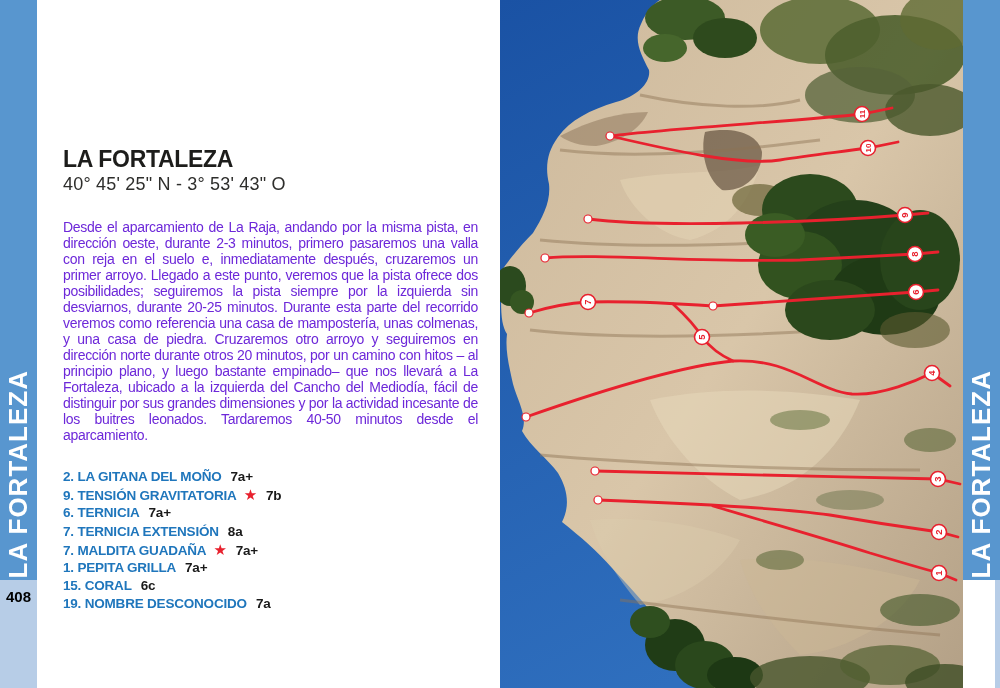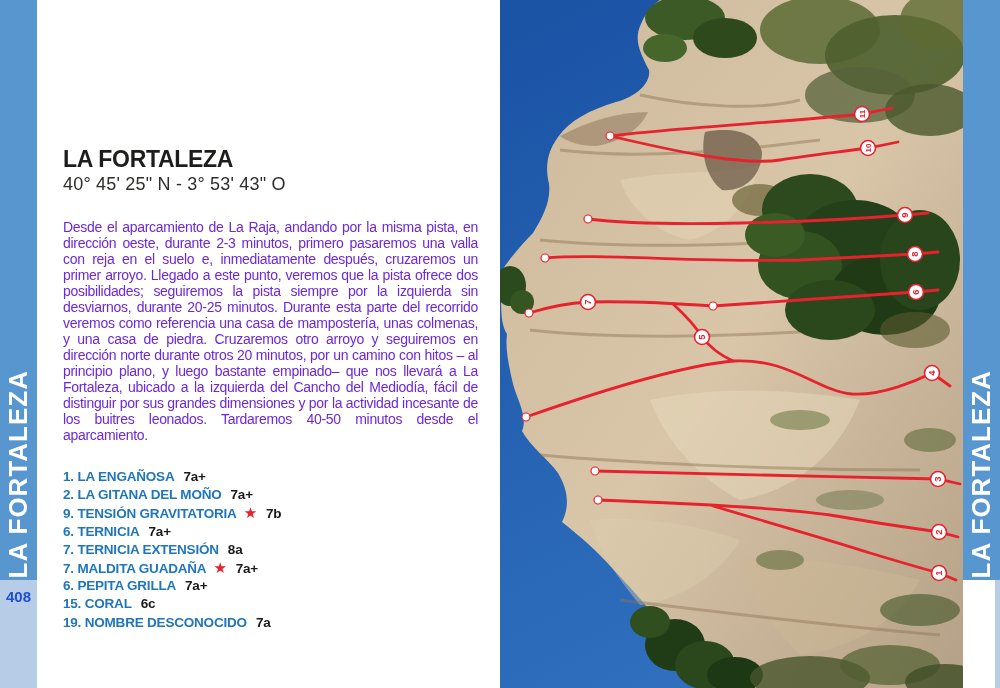--- a/index.html
+++ b/index.html
@@ -13,21 +13,21 @@
   .bar-right{left:963px;top:0;width:37px;height:580px;}
   .vtext{
     position:absolute;bottom:4px;left:0;width:100%;
     writing-mode:vertical-rl;transform:rotate(180deg);
     color:#ffffff;font-weight:bold;font-size:26px;letter-spacing:1px;
     text-align:left;display:flex;justify-content:flex-start;align-items:center;
     height:auto;line-height:37px;
   }
   .bar .vtext{position:absolute;bottom:2px;left:0;right:0;margin:auto;}
   .strip{position:absolute;top:580px;height:108px;width:37px;background:#b7cde7;
-    text-align:center;font-weight:bold;font-size:15px;color:#1d4ed8;padding-top:8px;box-sizing:border-box;}
+    text-align:center;font-weight:bold;font-size:15px;color:#000000;padding-top:8px;box-sizing:border-box;}
   .strip-left{left:0;}
   .strip-right{left:963px;margin-left:32px;}
   
   .content{position:absolute;left:63px;top:0;width:415px;}
   .title{position:absolute;top:146px;left:0;font-size:23px;line-height:26px;font-weight:bold;
     color:#1d1d1b;letter-spacing:-0.3px;white-space:nowrap;}
   .coords{position:absolute;top:173px;left:0;font-size:18px;line-height:22px;color:#2e2e2c;
     letter-spacing:0.2px;white-space:nowrap;}
   .desc{position:absolute;top:219px;left:0;width:415px;font-size:14px;line-height:16px;
     color:#6d28d9;text-align:justify;letter-spacing:-0.3px;}
@@ -48,27 +48,26 @@
   <div class="bar bar-left">
     <span class="vtext">LA FORTALEZA</span>
   </div>
   <div class="strip strip-left">408</div>
 
   <div class="content">
     <div class="title">LA FORTALEZA</div>
     <div class="coords">40° 45' 25" N - 3° 53' 43" O</div>
     <div class="desc">Desde el aparcamiento de La Raja, andando por la misma pista, en dirección oeste, durante 2-3 minutos, primero pasaremos una valla con reja en el suelo e, inmediatamente después, cruzaremos un primer arroyo. Llegado a este punto, veremos que la pista ofrece dos posibilidades; seguiremos la pista siempre por la izquierda sin desviarnos, durante 20-25 minutos. Durante esta parte del recorrido veremos como referencia una casa de mampostería, unas colmenas, y una casa de piedra. Cruzaremos otro arroyo y seguiremos en dirección norte durante otros 20 minutos, por un camino con hitos – al principio plano, y luego bastante empinado– que nos llevará a La Fortaleza, ubicado a la izquierda del Cancho del Mediodía, fácil de distinguir por sus grandes dimensiones y por la actividad incesante de los buitres leonados. Tardaremos 40-50 minutos desde el aparcamiento.</div>
     <ul class="route-list">
-        <li><span class="rname">1. LA ENGAÑOSA</span><span class="grade">7a+</span></li>
         <li><span class="rname">2. LA GITANA DEL MOÑO</span><span class="grade">7a+</span></li>
         <li><span class="rname">9. TENSIÓN GRAVITATORIA</span><span class="star">★</span><span class="grade">7b</span></li>
         <li><span class="rname">6. TERNICIA</span><span class="grade">7a+</span></li>
         <li><span class="rname">7. TERNICIA EXTENSIÓN</span><span class="grade">8a</span></li>
         <li><span class="rname">7. MALDITA GUADAÑA</span><span class="star">★</span><span class="grade">7a+</span></li>
-        <li><span class="rname">6. PEPITA GRILLA</span><span class="grade">7a+</span></li>
+        <li><span class="rname">1. PEPITA GRILLA</span><span class="grade">7a+</span></li>
         <li><span class="rname">15. CORAL</span><span class="grade">6c</span></li>
         <li><span class="rname">19. NOMBRE DESCONOCIDO</span><span class="grade">7a</span></li>
       </ul>
   </div>
 
   <div class="photo">
     <svg viewBox="0 0 463 688" xmlns="http://www.w3.org/2000/svg">
       <defs>
         <linearGradient id="sky" x1="0" y1="0" x2="0.35" y2="1">
           <stop offset="0" stop-color="#1a52a4"></stop>

